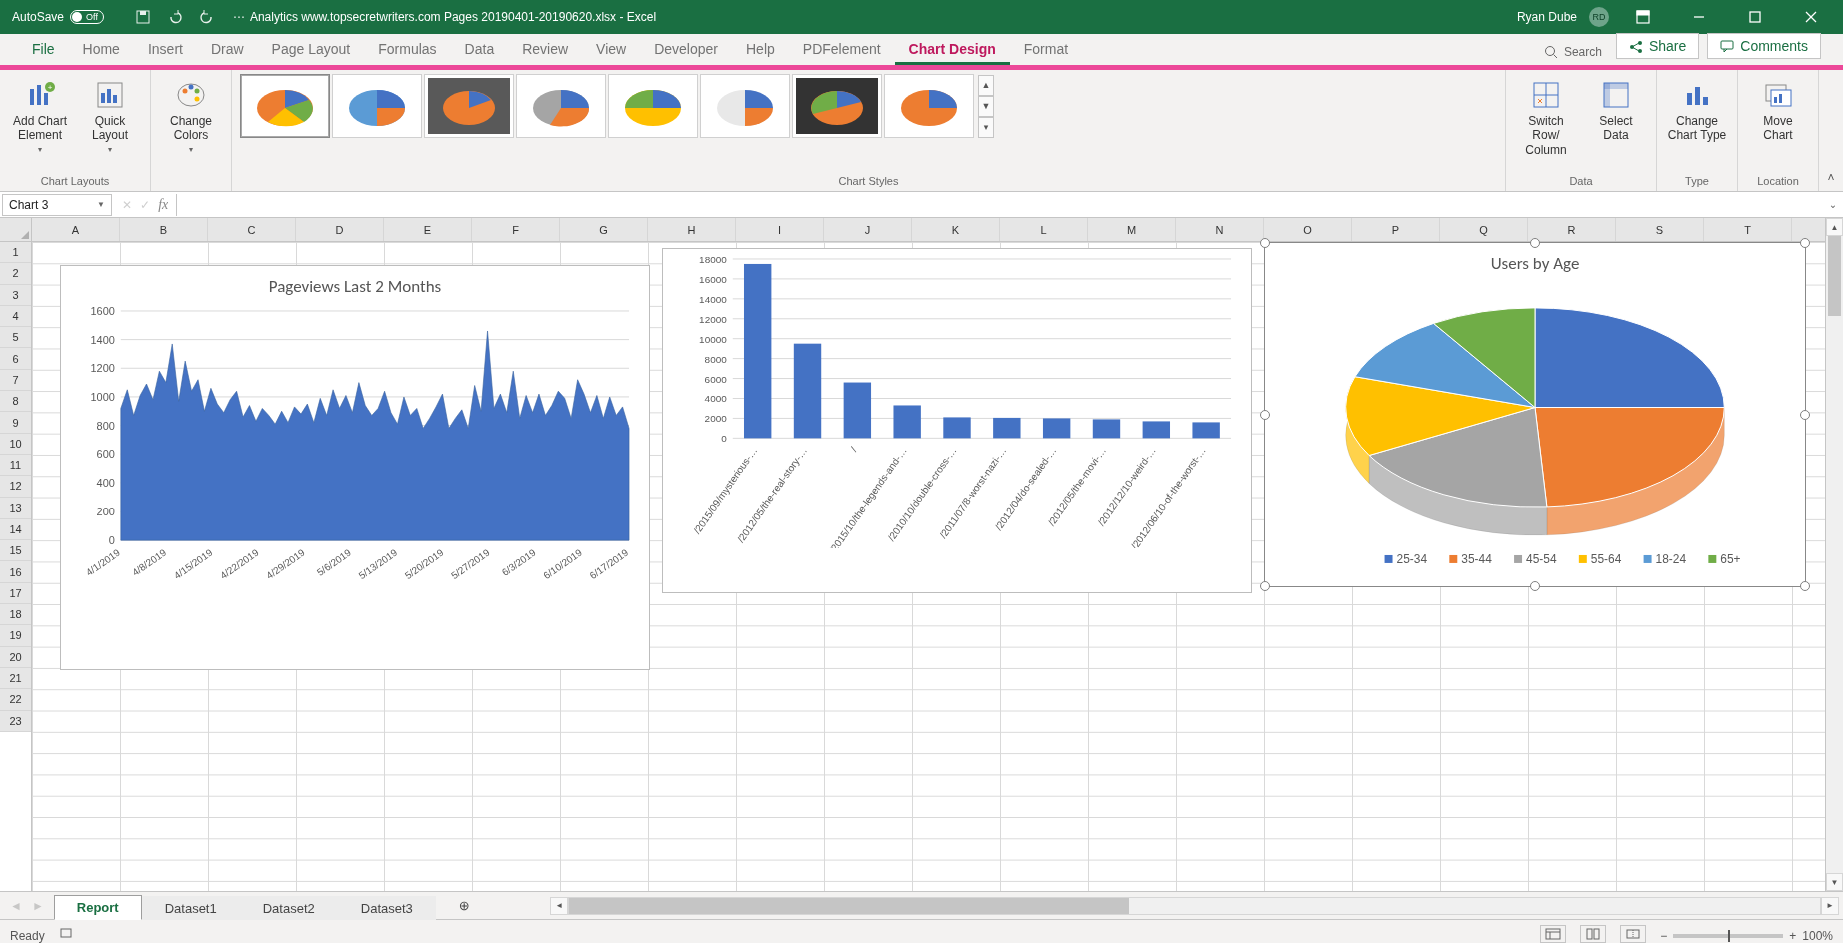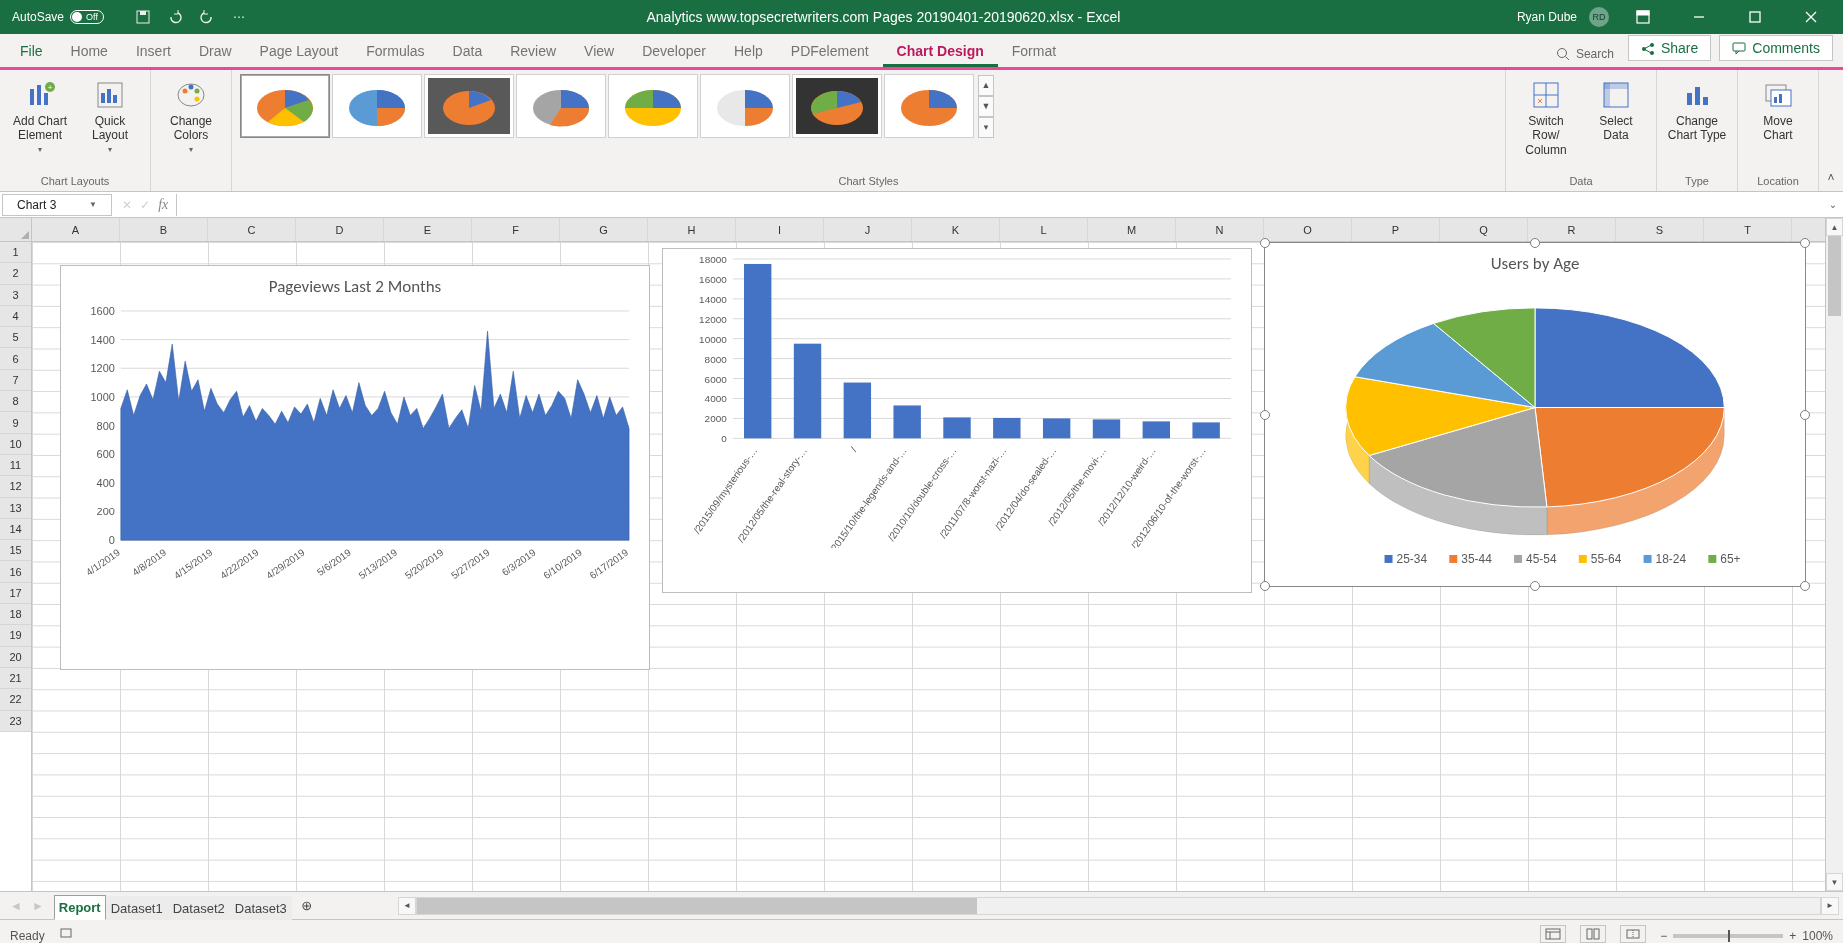--- a/index.html
+++ b/index.html
@@ -6,28 +6,28 @@
 body { width: 1843px; height: 943px; background: #fff; overflow: hidden; font-size: 12px; color: #222; }
 
 
 .titlebar { background: #1a6f42; height: 34px; display: flex; align-items: center; color: #fff; font-size: 12px; }
 .titlebar .left { display: flex; align-items: center; gap: 10px; padding-left: 12px; }
 .autosave { display: flex; align-items: center; gap: 6px; }
 .autosave .pill { width: 34px; height: 14px; border: 1px solid #fff; border-radius: 8px; position: relative; }
 .autosave .pill::before { content:""; position:absolute; left:1px; top:1px; width:10px; height:10px; border-radius:50%; background:#fff; }
 .autosave .pill-lbl { font-size:9px; position:relative; left:-24px; top:0; color:#fff;}
 .qat-btn { width:22px; height:22px; display:flex; align-items:center; justify-content:center; color:#fff; opacity:.9; }
-.titlebar .center { flex:1; text-align:center; font-size:14px; }
+.titlebar .center { flex:1; text-align:left; font-size:12px; }
 .titlebar .right { display:flex; align-items:center; gap:12px; padding-right:10px; }
 .titlebar .av { width:20px; height:20px; border-radius:50%; background:#6ea48a; color:#0d4027; font-size:9px; display:flex; align-items:center; justify-content:center;}
 .winbtn { width:44px; height:34px; display:flex; align-items:center; justify-content:center; }
 .winbtn svg { stroke:#fff; }
 
 
-.ribbon-tabs { height:36px; background:#f3f2f1; display:flex; align-items:flex-end; padding:0 6px; border-bottom:3px solid #ec4899; }
+.ribbon-tabs { height:36px; background:#f3f2f1; display:flex; align-items:flex-end; padding:0 18px; border-bottom:5px solid #ec4899; }
 .ribbon-tabs .tab { padding:8px 14px 8px; font-size:14px; color:#737373; cursor:pointer; }
 .ribbon-tabs .tab.file { color:#1a6f42; font-weight:400; }
 .ribbon-tabs .tab.active { color:#be185d; font-weight:600; border-bottom:3px solid #1a6f42; padding-bottom:5px; }
 .ribbon-tabs .spacer { flex:1; }
 .ribbon-tabs .search { display:flex; align-items:center; gap:6px; color:#666; padding:6px 10px; }
 .ribbon-tabs .rbtn { border:1px solid #c5c5c5; background:#fff; padding:4px 12px; margin:4px 4px 6px; font-size:14px; display:flex; align-items:center; gap:6px; color:#1a6f42; }
 .ribbon-tabs .rbtn.comments { color:#1a6f42; }
 
 
 .ribbon { background:#f3f2f1; border-bottom:1px solid #c5c5c5; height:122px; display:flex; }
@@ -39,21 +39,21 @@
 .styles { display:flex; gap:2px; align-items:center; }
 .style-thumb { width:90px; height:64px; border:1px solid #d0d0d0; background:#fff; display:flex; align-items:center; justify-content:center; }
 .style-thumb.sel { border:1px solid #888; box-shadow:inset 0 0 0 1px #aaa; }
 .style-thumb svg { width:82px; height:56px; }
 .styles-scroll { display:flex; flex-direction:column; margin-left:2px;}
 .styles-scroll button{ width:16px; height:21px; border:1px solid #c5c5c5; background:#fafafa; font-size:9px; color:#555;}
 .ribbon .collapse { width:24px; display:flex; align-items:flex-end; justify-content:center; padding-bottom:6px; color:#555; }
 
 
 .fbar { height:26px; border-bottom:1px solid #c5c5c5; display:flex; align-items:center; background:#fff; }
-.namebox { width:110px; border:1px solid #c5c5c5; margin:2px; height:22px; padding:2px 14px; font-size:12px; display:flex; align-items:center; justify-content:space-between;}
+.namebox { width:110px; border:1px solid #c5c5c5; margin:2px; height:22px; padding:2px 6px; font-size:12px; display:flex; align-items:center; justify-content:space-between;}
 .namebox span.dd{font-size:8px;color:#666;}
 .fbar .fxgrp { display:flex; align-items:center; gap:8px; padding:0 8px; color:#888;}
 .fbar .fx { font-style:italic; font-family:"Times New Roman",serif; font-size:14px;}
 .fbar .formula { flex:1; height:22px; border-left:1px solid #c5c5c5; padding:2px 6px;}
 .fbar .expand { width:20px; text-align:center; color:#666; font-size:10px;}
 
 
 .gridwrap { position:relative; height: calc(943px - 34px - 36px - 122px - 26px - 28px - 24px); background:#fff; display:flex; }
 .rowhdrs { width:32px; border-right:1px solid #c5c5c5; }
 .rowhdrs .selall{height:24px;border-bottom:1px solid #c5c5c5;background:#e6e6e6;position:relative;}
@@ -75,21 +75,21 @@
 .chart { position:absolute; background:#fff; border:1px solid #bdbdbd; }
 .chart .ctitle { text-align:center; font-size:17px; color:#555; padding:10px 0 4px; font-weight:400; font-family:"Calibri",sans-serif;}
 .chart svg.body { width:100%; }
 .chart.selected { border:1px solid #888; }
 .handle { position:absolute; width:10px; height:10px; background:#fff; border:1.5px solid #7f7f7f; border-radius:50%; }
 
 
 .sheetbar { height:28px; background:#f3f2f1; border-top:1px solid #c5c5c5; display:flex; align-items:stretch; }
 .sheetbar .nav { display:flex; align-items:center; padding:0 10px; gap:10px; color:#888;}
 .sheetbar .tabs { display:flex; align-items:flex-end; }
-.sheet-tab { padding:4px 4px; font-size:13px; color:#444; border:1px solid transparent; border-bottom:none; background:#ececec; position:relative; top:1px;}
+.sheet-tab { padding:4px 22px; font-size:13px; color:#444; border:1px solid transparent; border-bottom:none; background:#ececec; position:relative; top:1px;}
 .sheet-tab.active { background:#fff; border:1px solid #9e9e9e; border-bottom:1px solid #fff; color:#1a6f42; font-weight:600;}
 .sheet-tab.add { width:30px; text-align:center; background:transparent;}
 .sheetbar .hscroll { flex:1; display:flex; align-items:center; padding:0 4px; gap:0;}
 .sheetbar .hscroll .arr{width:18px;height:18px;border:1px solid #d6d6d6;background:#f8f8f8;font-size:8px;display:flex;align-items:center;justify-content:center;color:#555;}
 .sheetbar .hscroll .track{flex:1;height:18px;background:#f0f0f0;border:1px solid #d6d6d6;position:relative;}
 .sheetbar .hscroll .thumb{position:absolute;left:0;top:0;bottom:0;width:560px;background:#c5c5c5;}
 
 
 .status { height:24px; background:#f3f2f1; border-top:1px solid #c5c5c5; display:flex; align-items:flex-end; font-size:12px; color:#555; padding:0 10px; gap:14px;}
 .status .spacer{flex:1;}

